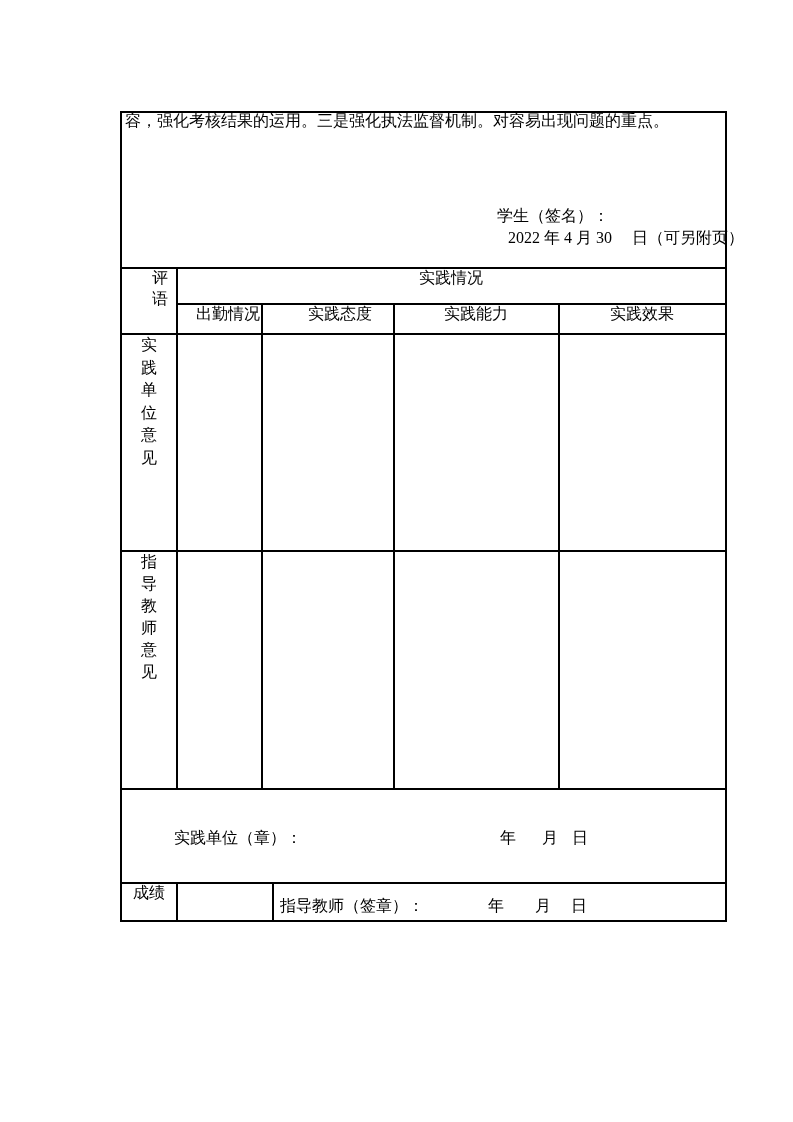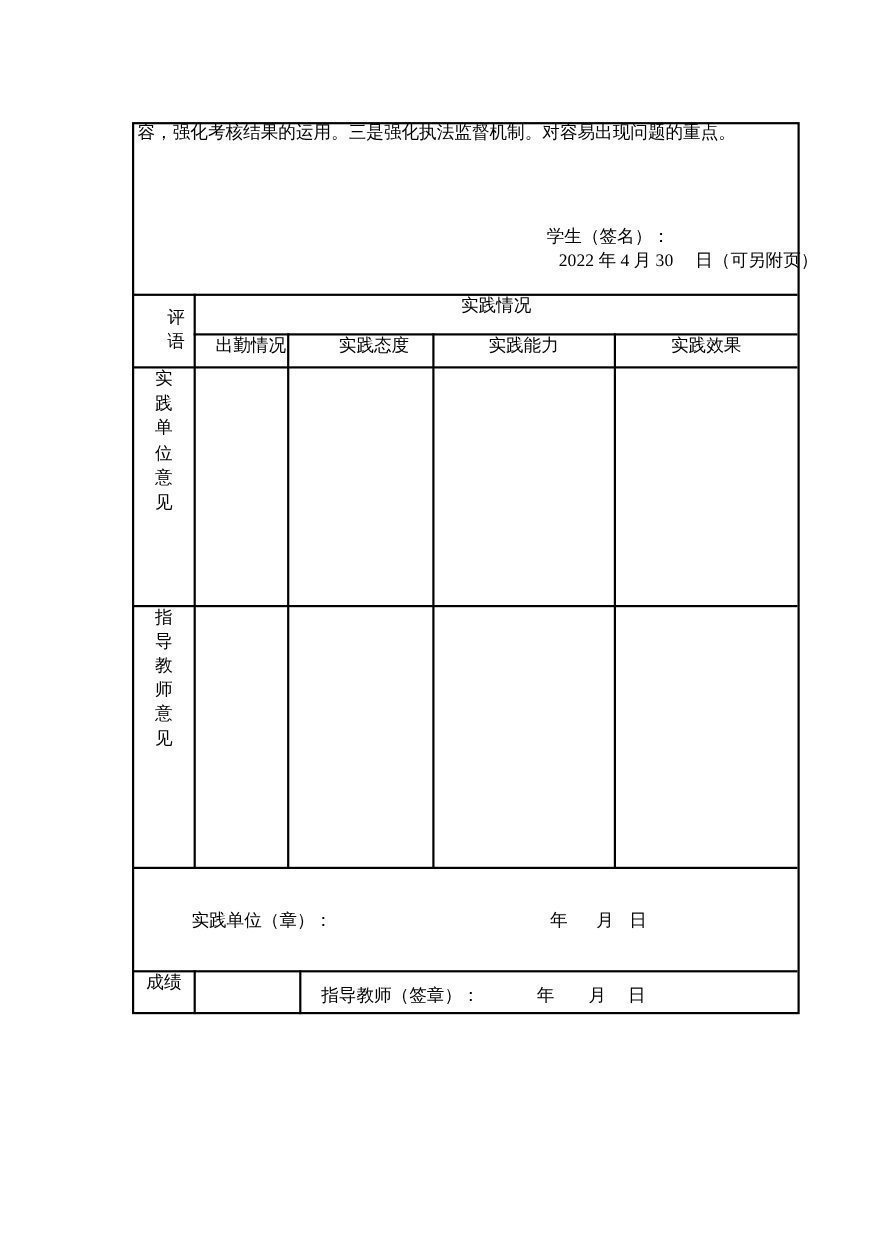--- a/index.html
+++ b/index.html
@@ -43,21 +43,21 @@
     line-height: 22px;
   }
   .cell {
     position: absolute;
     display: flex;
     align-items: flex-start;
     justify-content: center;
     box-sizing: border-box;
   }
   .cell-bottom {
-    align-items: center;
+    align-items: flex-start;
     padding-bottom: 3px;
     padding-left: 30px;
   }
   .vtext {
     width: 18px;
     text-align: center;
     word-break: break-all;
   }
   .vtext-unit { line-height: 22.5px; }
   .vtext-teacher { line-height: 22px; }
@@ -129,18 +129,18 @@
 
   <div class="abs-text" style="left:174px; top:827px;">实践单位（章）：</div>
   <div class="abs-text" style="left:500px; top:827px;">年</div>
   <div class="abs-text" style="left:542px; top:827px;">月</div>
   <div class="abs-text" style="left:572px; top:827px;">日</div>
 
   <div class="cell" style="left:122px; top:883px; width:54px; height:38px;">
     <span>成绩</span>
   </div>
   <div class="blank-cell" style="left:177px; top:883px; width:95px; height:38px;"></div>
-  <div class="abs-text" style="left:292px; top:895px;">指导教师（签章）：</div>
+  <div class="abs-text" style="left:280px; top:895px;">指导教师（签章）：</div>
   <div class="abs-text" style="left:488px; top:895px;">年</div>
   <div class="abs-text" style="left:535px; top:895px;">月</div>
   <div class="abs-text" style="left:571px; top:895px;">日</div>
 
 </div>
 
 </body></html>

